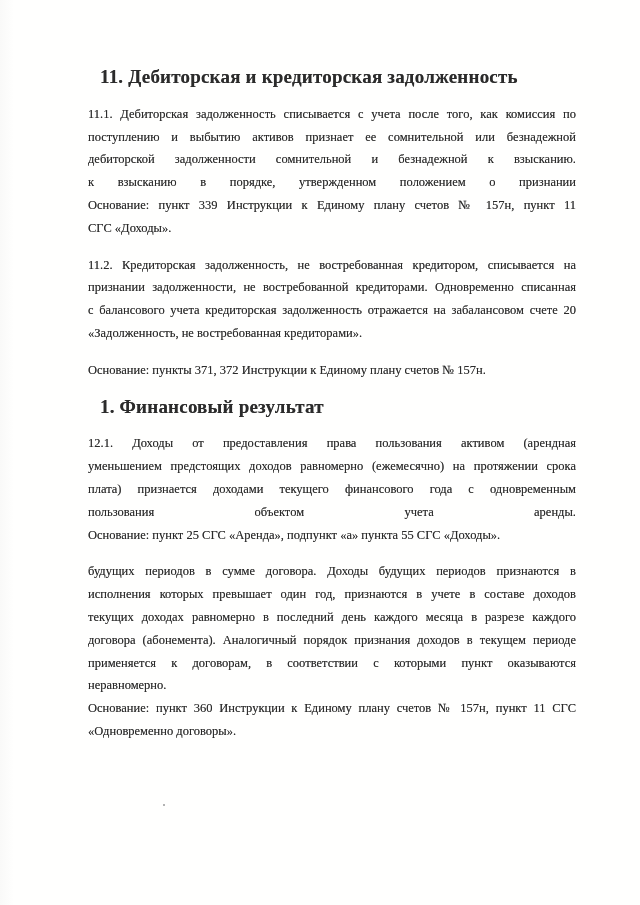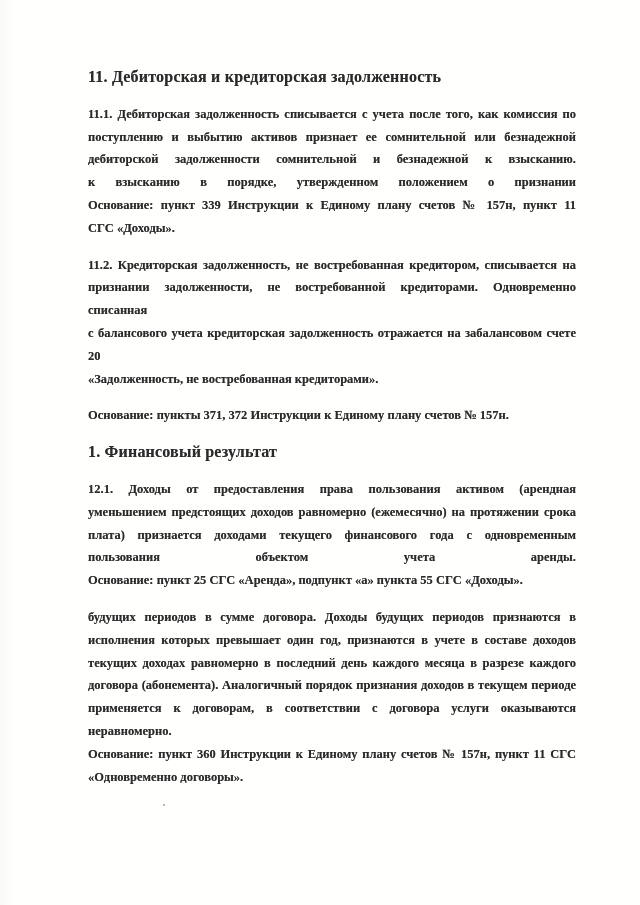--- a/index.html
+++ b/index.html
@@ -15,28 +15,27 @@
     background: #fffffe;
     overflow: hidden;
     font-family: "Liberation Serif", "DejaVu Serif", serif;
     font-size: 12.5px;
     color: #2b2b2b;
     padding: 66px 64px 0 88px;
     text-shadow: 0 0 0.3px rgba(40,40,40,0.55);
   }
   .heading {
     font-weight: bold;
-    font-size: 16px;
+    font-size: 19px;
     line-height: 22.8px;
-    margin: 0 0 14px 0;
+    margin: 0 0 14px 12px;
     letter-spacing: 0.2px;
   }
   .block {
     margin: 0 0 14px 0;
-    font-weight: bold;
   }
   .line {
     line-height: 22.8px;
     white-space: normal;
     overflow: hidden;
   }
   .line.j {
     text-align: justify;
     text-align-last: justify;
   }
@@ -93,20 +92,20 @@
     <div class="line j">плата) признается доходами текущего финансового года с одновременным</div>
     <div class="line j">пользования объектом учета аренды.</div>
     <div class="line">Основание: пункт 25 СГС «Аренда», подпункт «а» пункта 55 СГС «Доходы».</div>
   </div>
 
   <div class="block">
     <div class="line j">будущих периодов в сумме договора. Доходы будущих периодов признаются в</div>
     <div class="line j">исполнения которых превышает один год, признаются в учете в составе доходов</div>
     <div class="line j">текущих доходах равномерно в последний день каждого месяца в разрезе каждого</div>
     <div class="line j">договора (абонемента). Аналогичный порядок признания доходов в текущем периоде</div>
-    <div class="line j">применяется к договорам, в соответствии с договора услуги оказываются</div>
+    <div class="line j">применяется к договорам, в соответствии с которыми пункт оказываются</div>
     <div class="line">неравномерно.</div>
     <div class="line j">Основание: пункт 360 Инструкции к Единому плану счетов № 157н, пункт 11 СГС</div>
     <div class="line">«Одновременно договоры».</div>
   </div>
 
   <div class="speck"></div>
 </main>
 
 </body></html>

